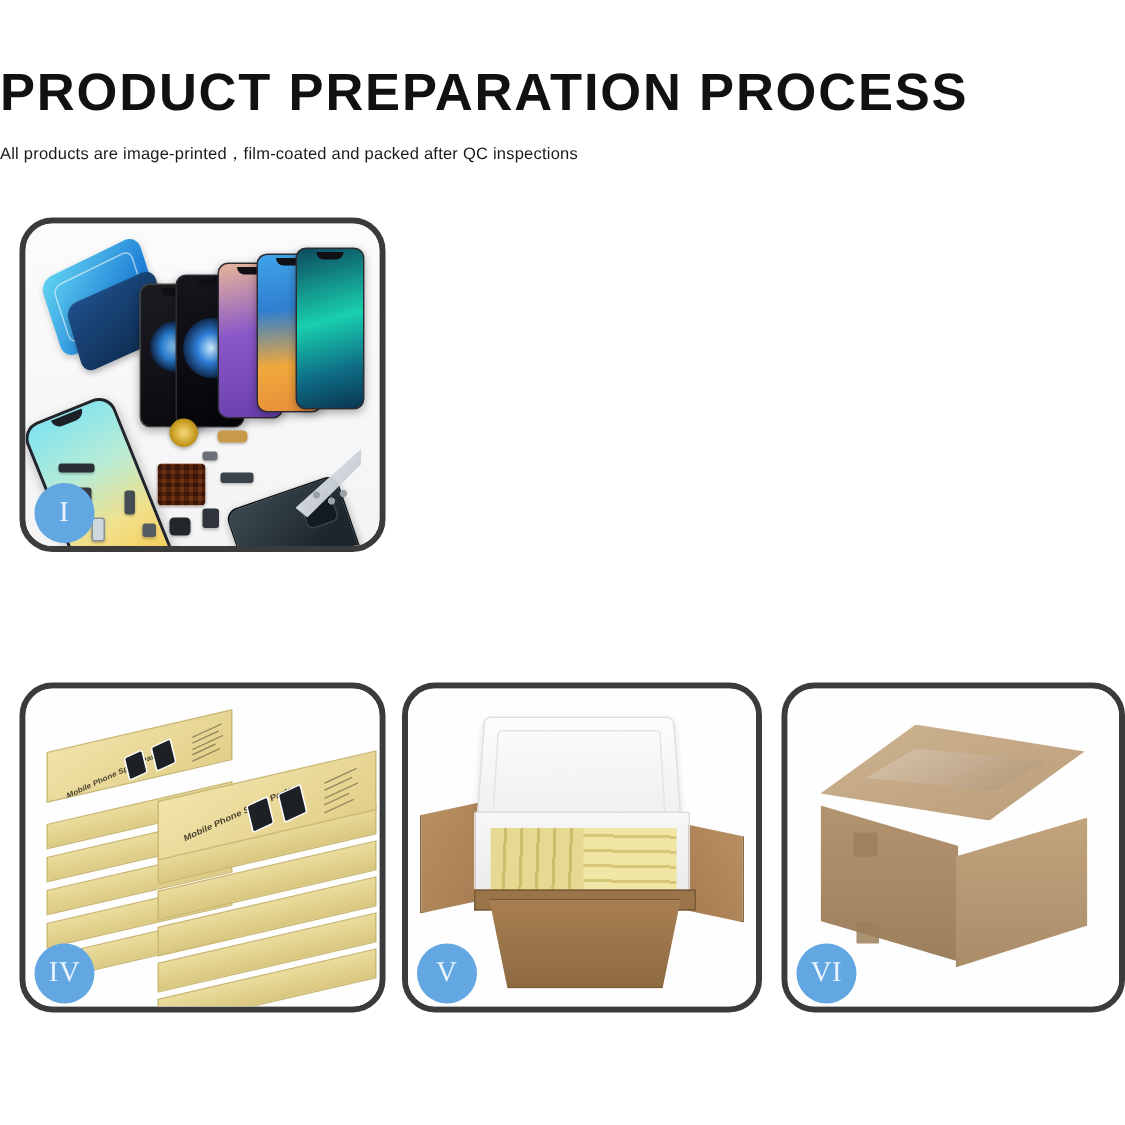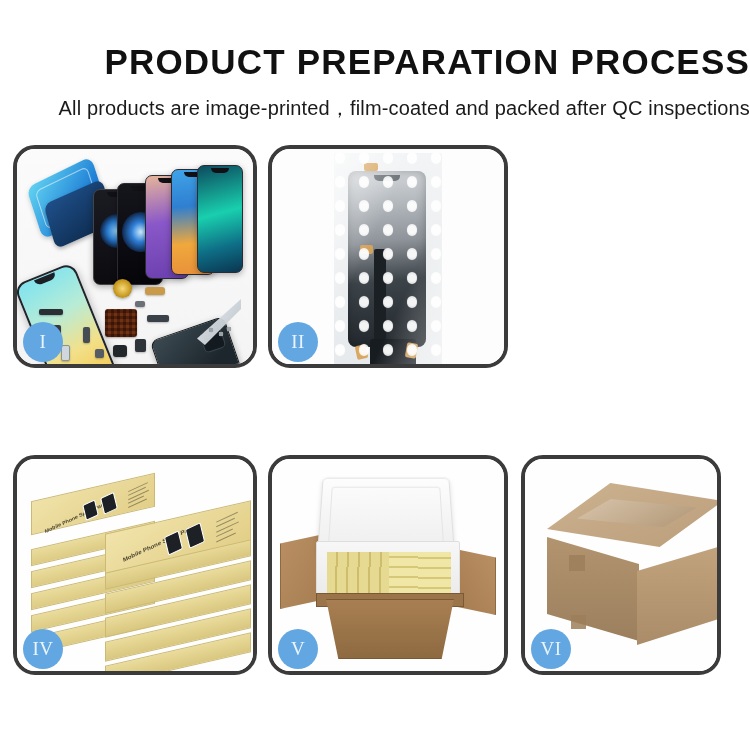--- a/index.html
+++ b/index.html
@@ -6,32 +6,32 @@
   * { box-sizing: border-box; margin: 0; padding: 0; }
   html, body {
     width: 750px; height: 750px;
     background: #ffffff;
     font-family: "Liberation Sans", sans-serif;
     overflow: hidden;
   }
   #page { position: relative; width: 750px; height: 750px; background: #ffffff; }
 
   
-  .header { position: absolute; left: 0; top: 0; width: 750px; text-align: right; }
+  .header { position: absolute; left: 0; top: 0; width: 750px; text-align: left; }
   .title {
     font-family: "Liberation Sans", sans-serif;
     font-size: 35px; font-weight: 700; letter-spacing: 1.2px;
     color: #111111; line-height: 1;
     margin-top: 44px;
     white-space: nowrap;
   }
   .subtitle {
     font-family: "Liberation Sans", sans-serif;
-    font-size: 20px; font-weight: 400; color: #1a1a1a;
-    margin-top: 16px; letter-spacing: .15px; white-space: nowrap; padding-left: 36px;
+    font-size: 11px; font-weight: 400; color: #1a1a1a;
+    margin-top: 16px; letter-spacing: .15px; white-space: nowrap;
   }
 
   
   .grid { position: absolute; left: 0; top: 145px; width: 750px; }
   .row { position: relative; height: 223px; }
   .row.row2 { margin-top: 87px; height: 220px; }
 
   .panel {
     position: absolute; top: 0;
     border: 4px solid #3b3b3b;
@@ -39,21 +39,21 @@
     background: #fdfdfd;
     overflow: hidden;
   }
   .p-col1 { left: 13px;  width: 244px; }
   .p-col2 { left: 268px; width: 240px; }
   .p-col3 { left: 521px; width: 221px; }
   .row .panel { height: 223px; }
   .row2 .panel { height: 220px; }
   .row2 .p-col1 { left: 13px;  width: 244px; }
   .row2 .p-col2 { left: 268px; width: 240px; }
-  .row2 .p-col3 { left: 521px; width: 200px; }
+  .row2 .p-col3 { left: 521px; width: 229px; }
 
   .scene { position: absolute; inset: 0; overflow: hidden; }
 
   
   .badge {
     position: absolute; left: 6px; bottom: 2px;
     width: 40px; height: 40px; border-radius: 50%;
     background: #63a7e2;
     display: flex; align-items: center; justify-content: center;
     font-family: "Liberation Serif", serif;
@@ -346,37 +346,20 @@
           <div class="part pt8"></div>
           <div class="part pt9"></div>
           <div class="part pt10"></div>
 
           <div class="tweezer"></div>
           <div class="screws"></div>
         </div>
         <div class="badge">I</div>
       </div>
 
-      <div class="panel p-col2">
-        <div class="scene sc2">
-          <div class="bubblebag">
-            <div class="lcd">
-              <div class="flex1"></div>
-              <div class="flexpad"></div>
-            </div>
-            <div class="tape tp1"></div>
-            <div class="tape tp2"></div>
-            <div class="tape tp3"></div>
-            <div class="tape tp4"></div>
-            <div class="bubbles"></div>
-            <div class="bagglare"></div>
-          </div>
-        </div>
-        <div class="badge">II</div>
-      </div>
 
     </div>
 
     <div class="row row2">
 
       <div class="panel p-col1">
         <div class="scene sc4">
           <div class="stack">
 
             <div class="backstack">

